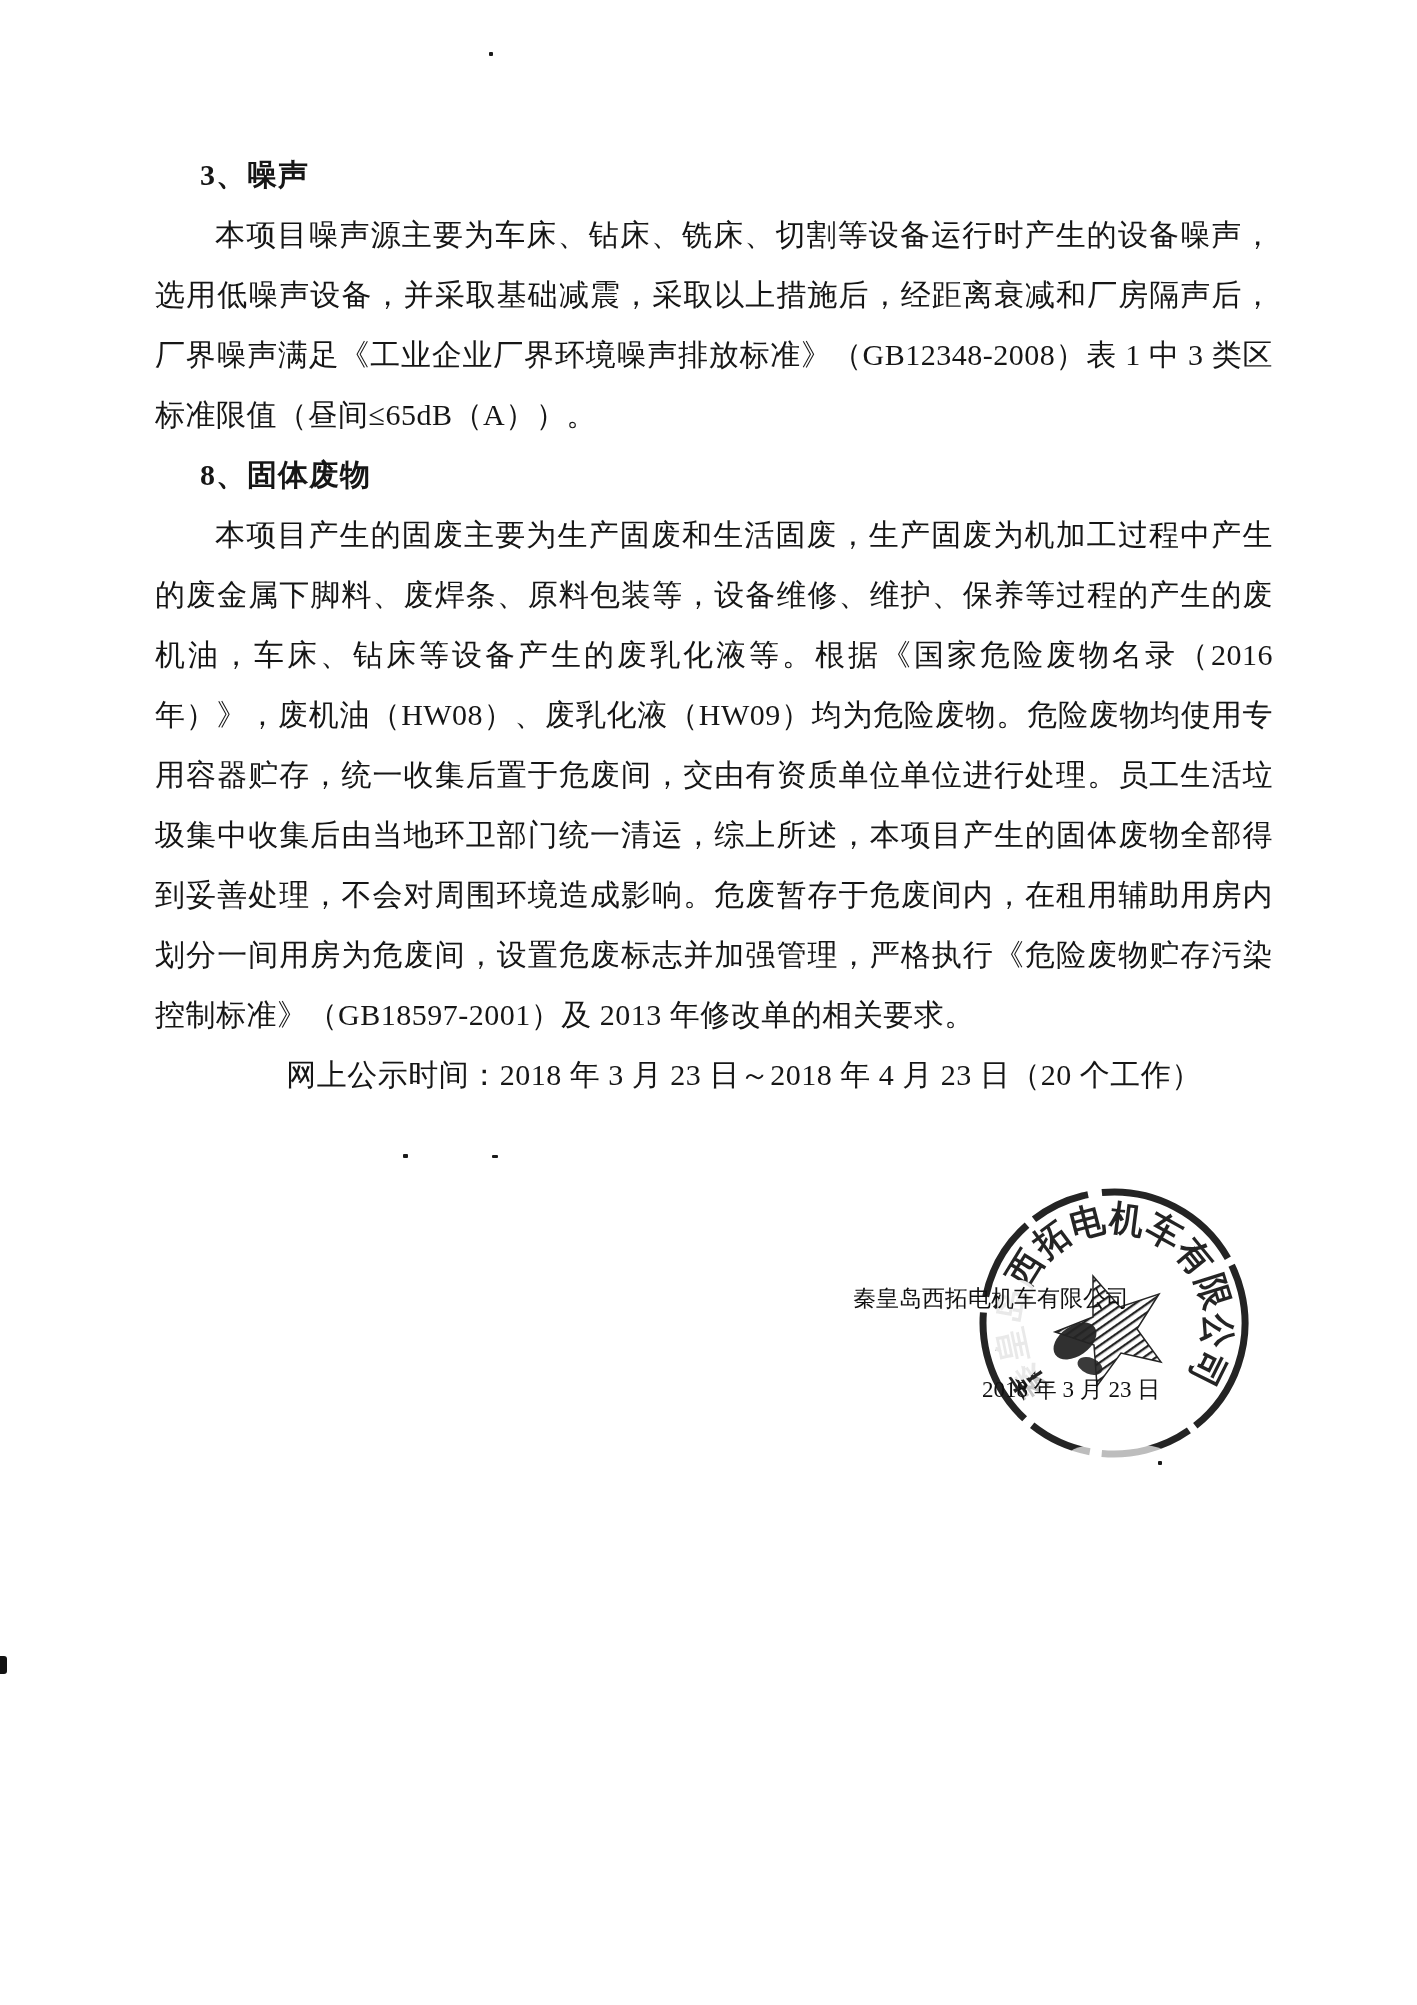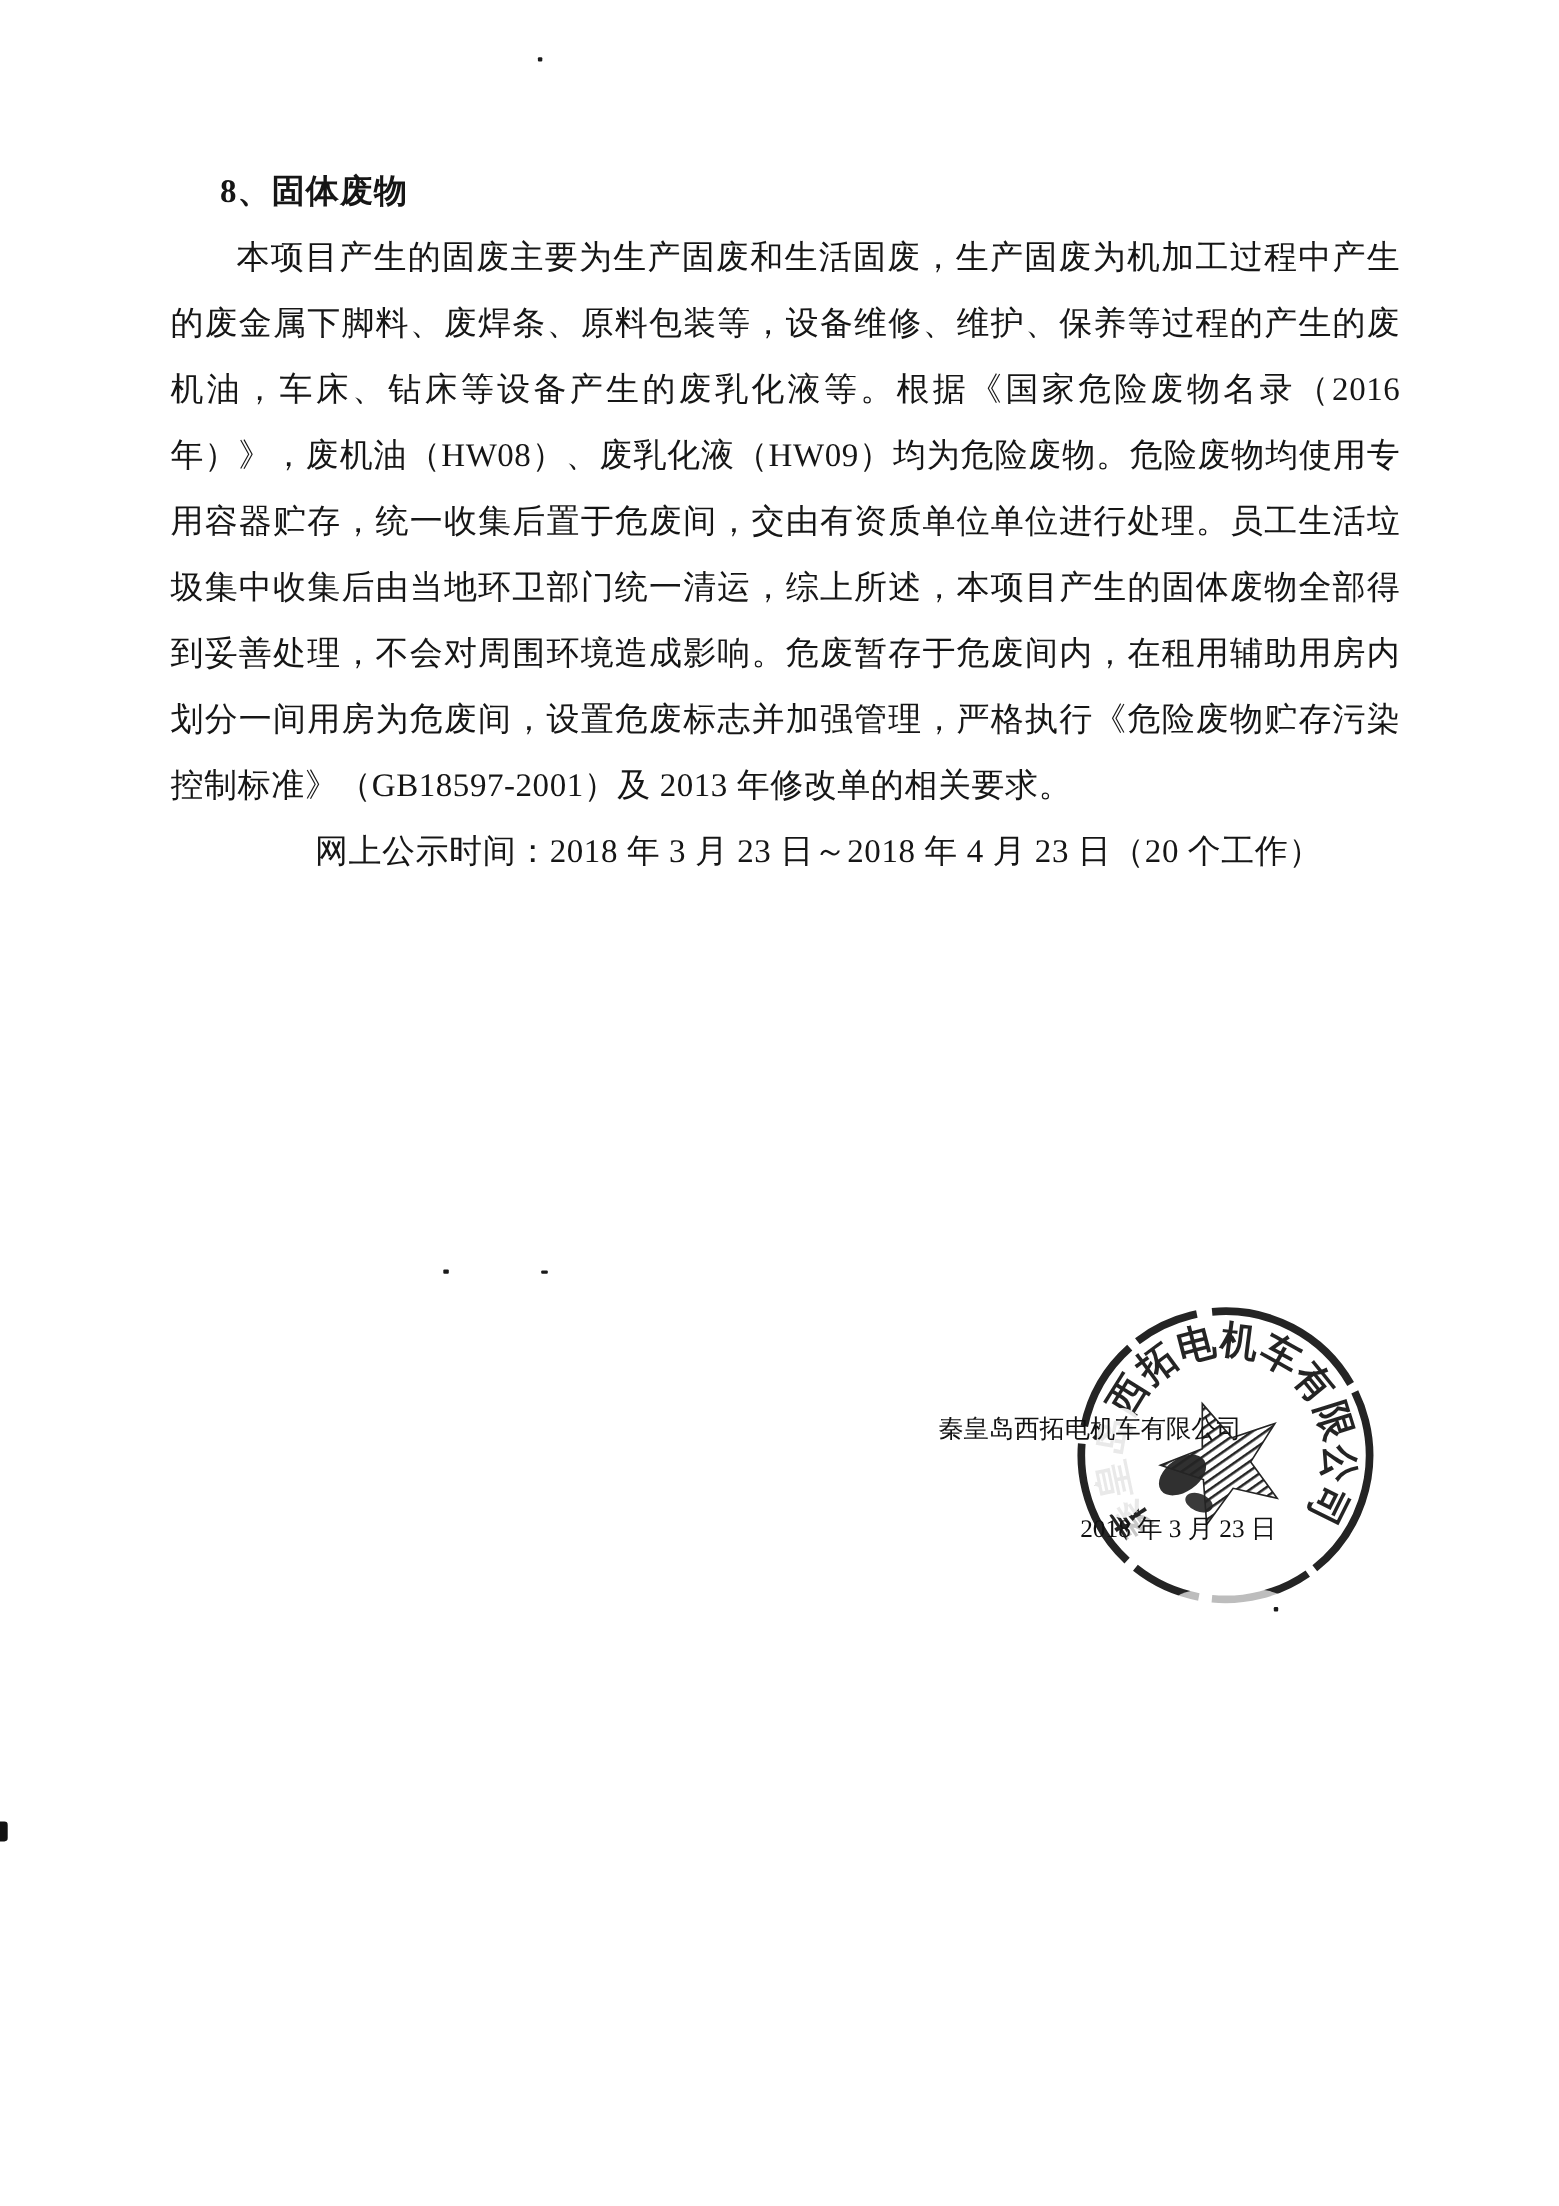--- a/index.html
+++ b/index.html
@@ -39,20 +39,22 @@
   .speck.s3{left:492px;top:1155px;width:6px;height:3px;}
   .speck.s4{left:1158px;top:1461px;width:4px;height:4px;}
   .edge-mark{position:absolute;left:0px;top:1656px;width:7px;height:18px;background:#121212;border-radius:0 3px 3px 0;}
 </style>
 </head>
 <body>
 
 <div class="page">
 
   <div class="body-text">
+    <h3 class="sec-heading">3、噪声</h3>
+    <p class="para">本项目噪声源主要为车床、钻床、铣床、切割等设备运行时产生的设备噪声，选用低噪声设备，并采取基础减震，采取以上措施后，经距离衰减和厂房隔声后，厂界噪声满足《工业企业厂界环境噪声排放标准》（GB12348-2008）表 1 中 3 类区标准限值（昼间≤65dB（A））。</p>
 
     <h3 class="sec-heading">8、固体废物</h3>
     <p class="para">本项目产生的固废主要为生产固废和生活固废，生产固废为机加工过程中产生的废金属下脚料、废焊条、原料包装等，设备维修、维护、保养等过程的产生的废机油，车床、钻床等设备产生的废乳化液等。根据《国家危险废物名录（2016 年）》，废机油（HW08）、废乳化液（HW09）均为危险废物。危险废物均使用专用容器贮存，统一收集后置于危废间，交由有资质单位单位进行处理。员工生活垃圾集中收集后由当地环卫部门统一清运，综上所述，本项目产生的固体废物全部得到妥善处理，不会对周围环境造成影响。危废暂存于危废间内，在租用辅助用房内划分一间用房为危废间，设置危废标志并加强管理，严格执行《危险废物贮存污染控制标准》（GB18597-2001）及 2013 年修改单的相关要求。</p>
 
     <p class="single-line">网上公示时间：2018 年 3 月 23 日～2018 年 4 月 23 日（20 个工作）</p>
   </div>
 
   <div class="company-line">秦皇岛西拓电机车有限公司</div>
   <div class="date-line">2018 年 3 月 23 日</div>
 

